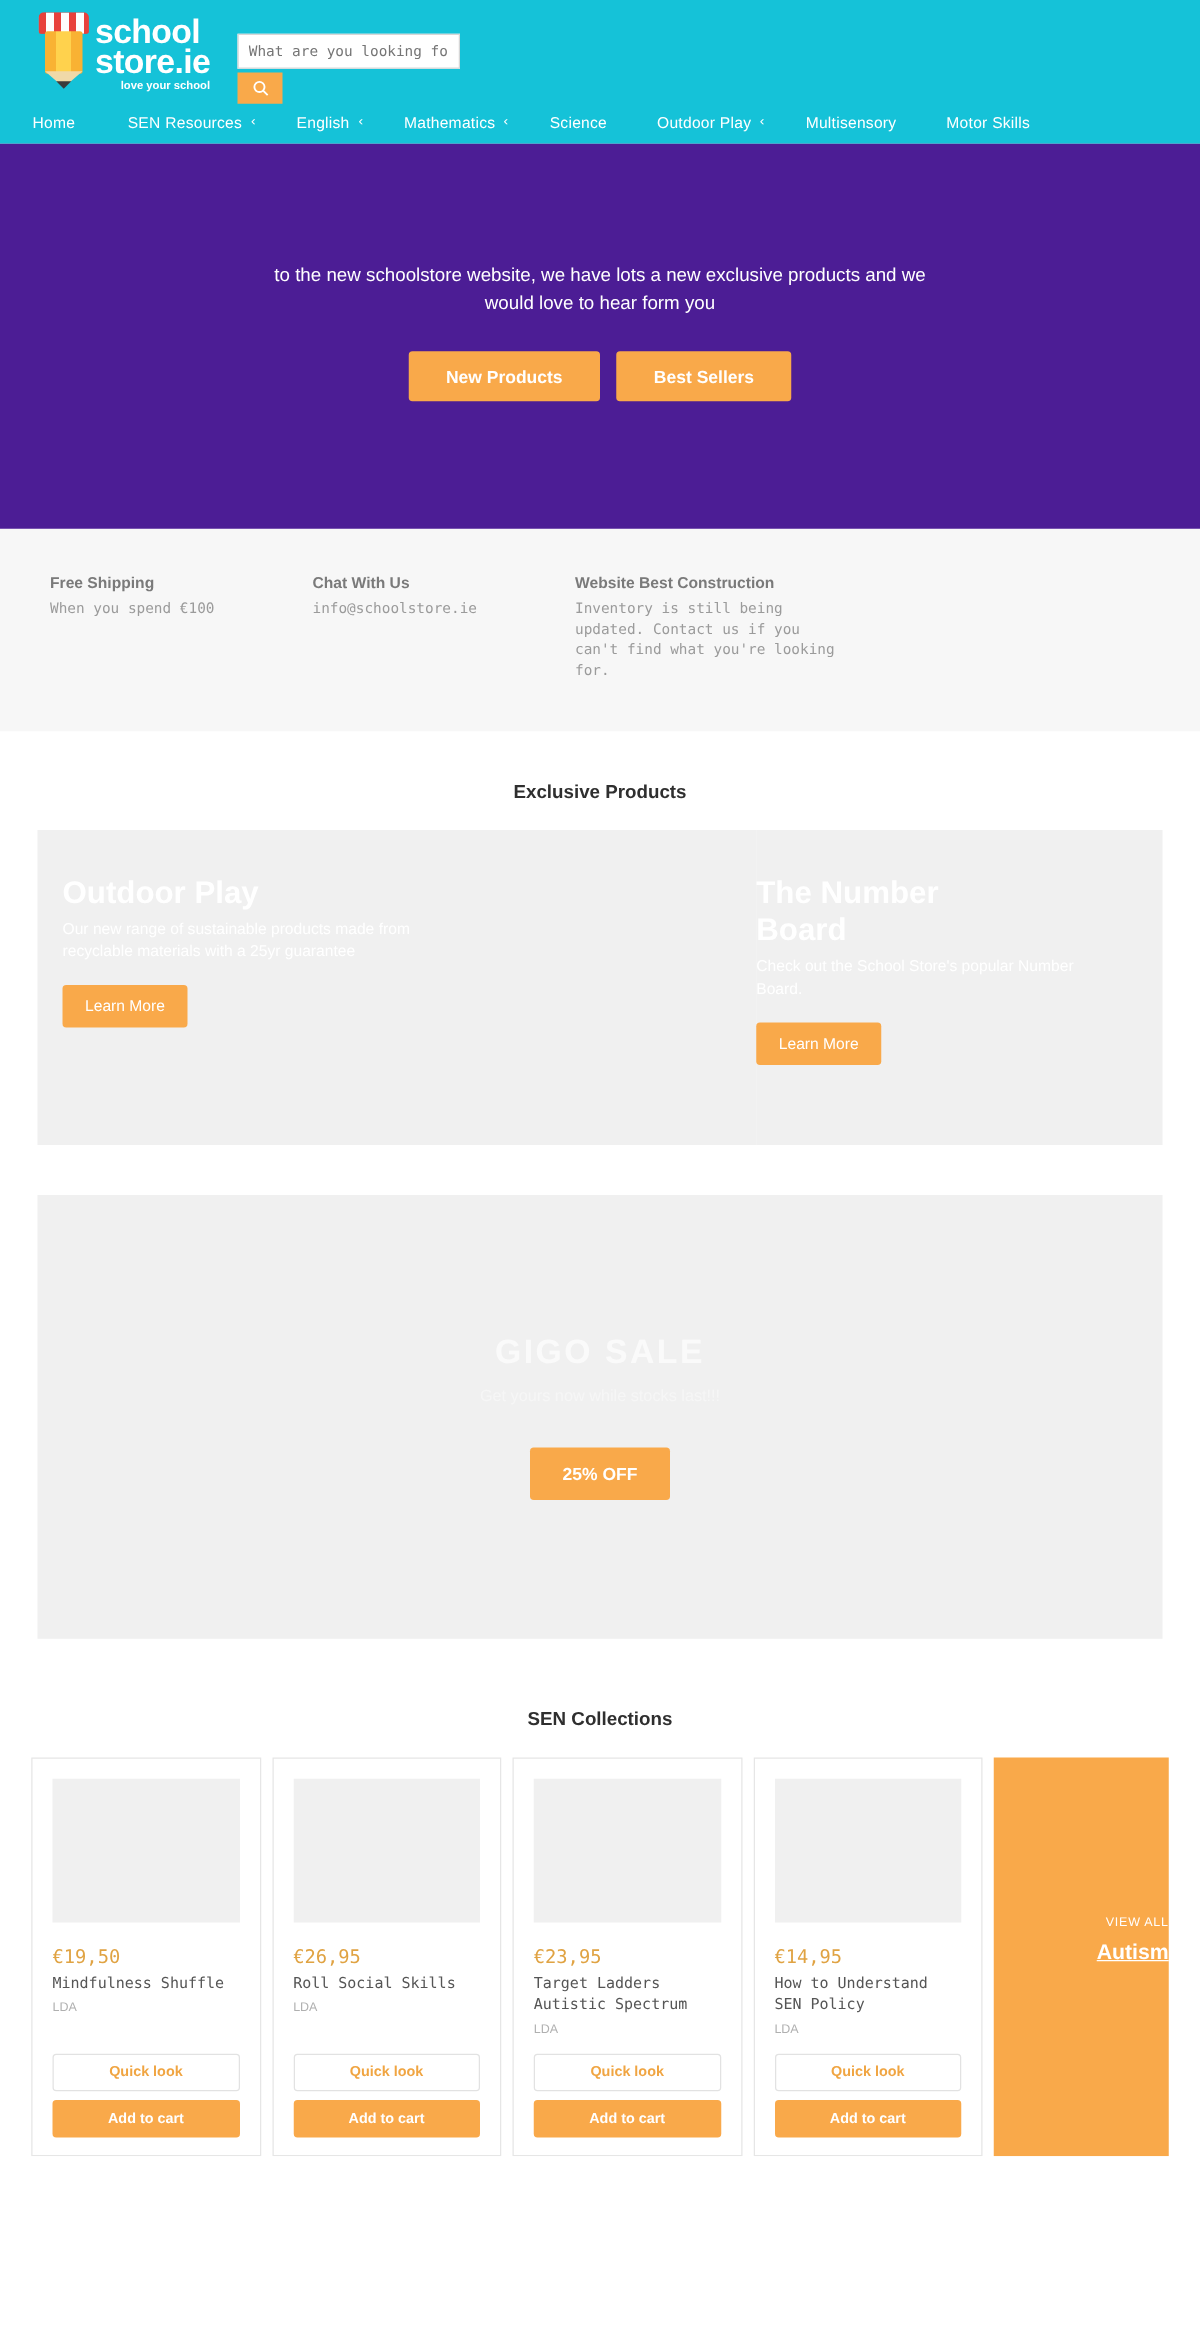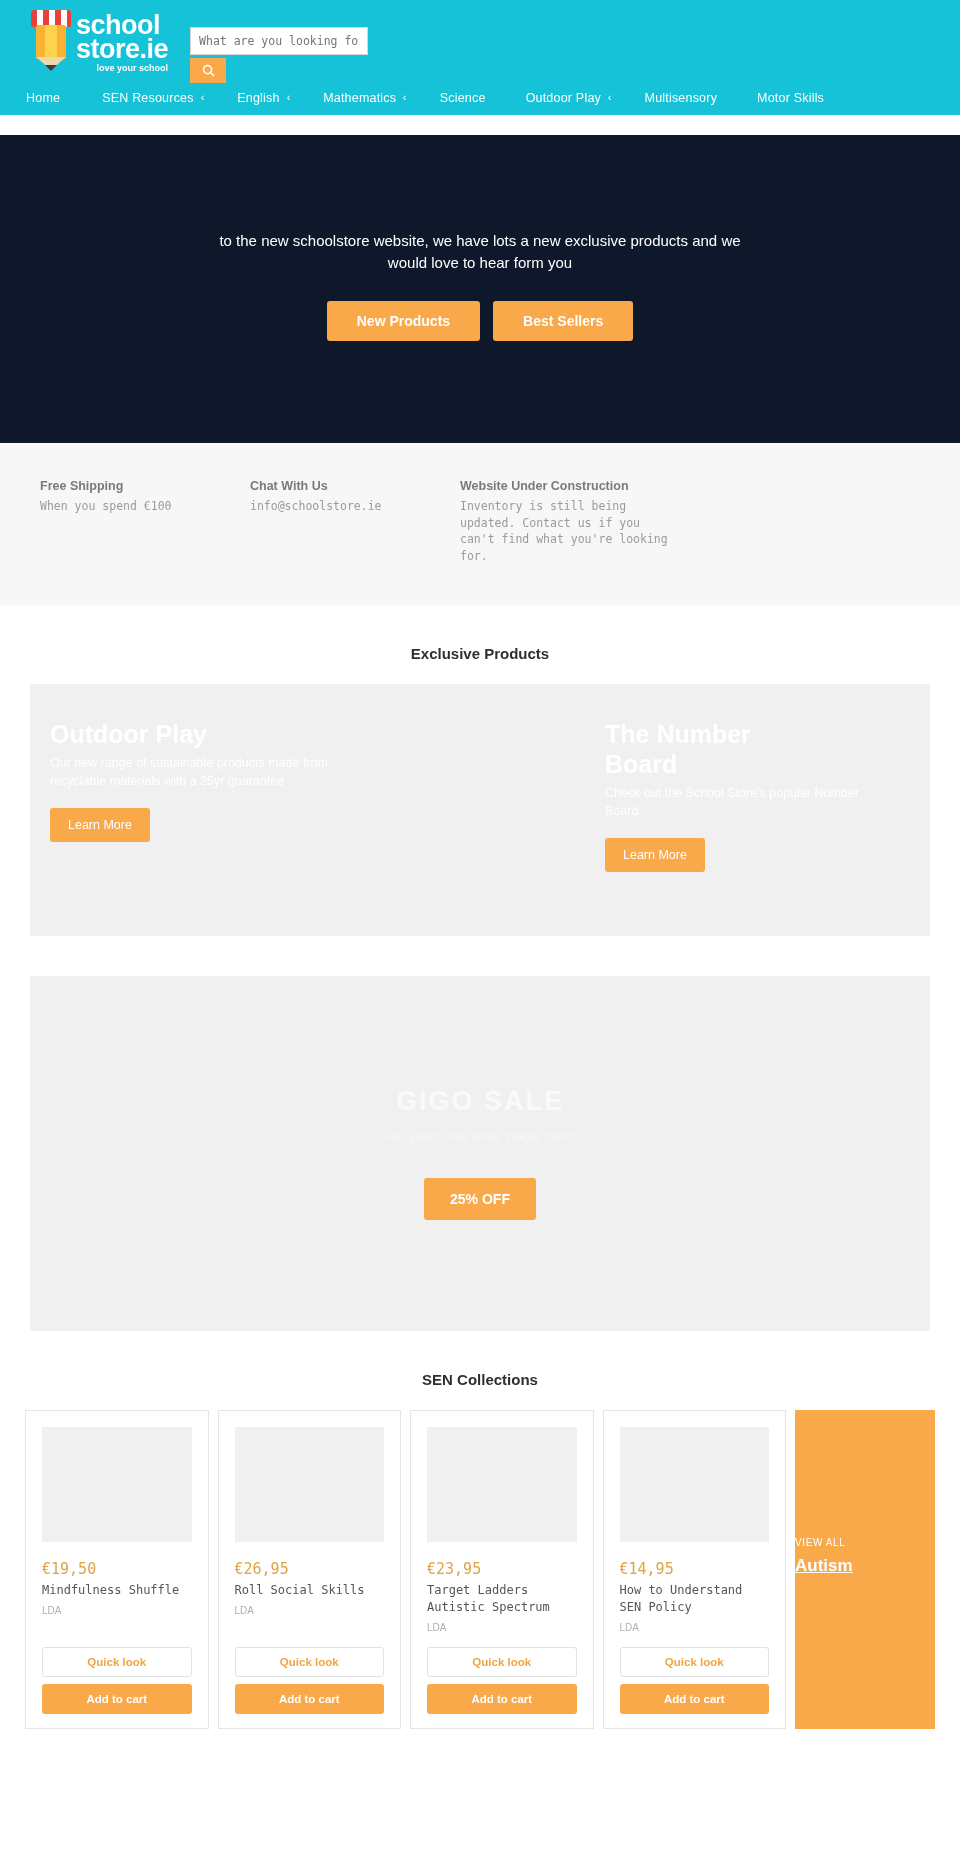--- a/index.html
+++ b/index.html
@@ -147,28 +147,27 @@
   .nav-item:first-child { margin-right: 18px; }
   .caret {
     font-size: 10px;
     color: #ffffff;
     display: inline-block;
     transform: scaleX(1.1);
   }
 
   
   .hero {
-    background: #0f172a;
+    background: #4c1d95;
     height: 308px;
     display: flex;
     flex-direction: column;
     align-items: center;
     justify-content: center;
     position: relative;
-    margin-top: 20px;
   }
   .hero-text {
     color: #ffffff;
     font-size: 15px;
     line-height: 1.5;
     text-align: center;
     max-width: 560px;
     margin-top: -8px;
   }
   .hero-btns {
@@ -255,21 +254,21 @@
     border: none;
     font-size: 12.5px;
     padding: 10px 18px;
     border-radius: 3px;
     cursor: pointer;
     font-family: "Liberation Sans", sans-serif;
   }
 
   
   .sale-banner {
-    margin: 40px 30px 0 30px;
+    margin: 40px 30px 16px 30px;
     background: #f0f0f0;
     height: 355px;
     display: flex;
     flex-direction: column;
     align-items: center;
     justify-content: center;
   }
   .sale-title {
     color: #fafafa;
     font-size: 27px;
@@ -359,21 +358,21 @@
     padding: 9px 0;
     border-radius: 3px;
     cursor: pointer;
     font-family: "Liberation Sans", sans-serif;
   }
   .view-all-tile {
     flex: 0 0 140px;
     background: #f9a94a;
     display: flex;
     flex-direction: column;
-    align-items: flex-start;
+    align-items: flex-end;
     justify-content: flex-start;
     padding-top: 127px;
     min-height: 300px;
   }
   .va-small {
     color: #ffffff;
     font-size: 10px;
     letter-spacing: 0.6px;
     margin-bottom: 8px;
   }
@@ -461,21 +460,21 @@
 <section class="infobar">
   <div class="info-col">
     <div class="info-title">Free Shipping</div>
     <div class="info-sub">When you spend €100</div>
   </div>
   <div class="info-col">
     <div class="info-title">Chat With Us</div>
     <div class="info-sub">info@schoolstore.ie</div>
   </div>
   <div class="info-col last">
-    <div class="info-title">Website Under Construction</div>
+    <div class="info-title">Website Best Construction</div>
     <div class="info-sub">Inventory is still being updated. Contact us if you can't find what you're looking for.</div>
   </div>
 </section>
 
 <h2 class="section-title">Exclusive Products</h2>
 
 <div class="banner-row">
   <div class="banner banner-a">
     <h2>Outdoor Play</h2>
     <p>Our new range of sustainable products made from recyclable materials with a 25yr guarantee</p>

